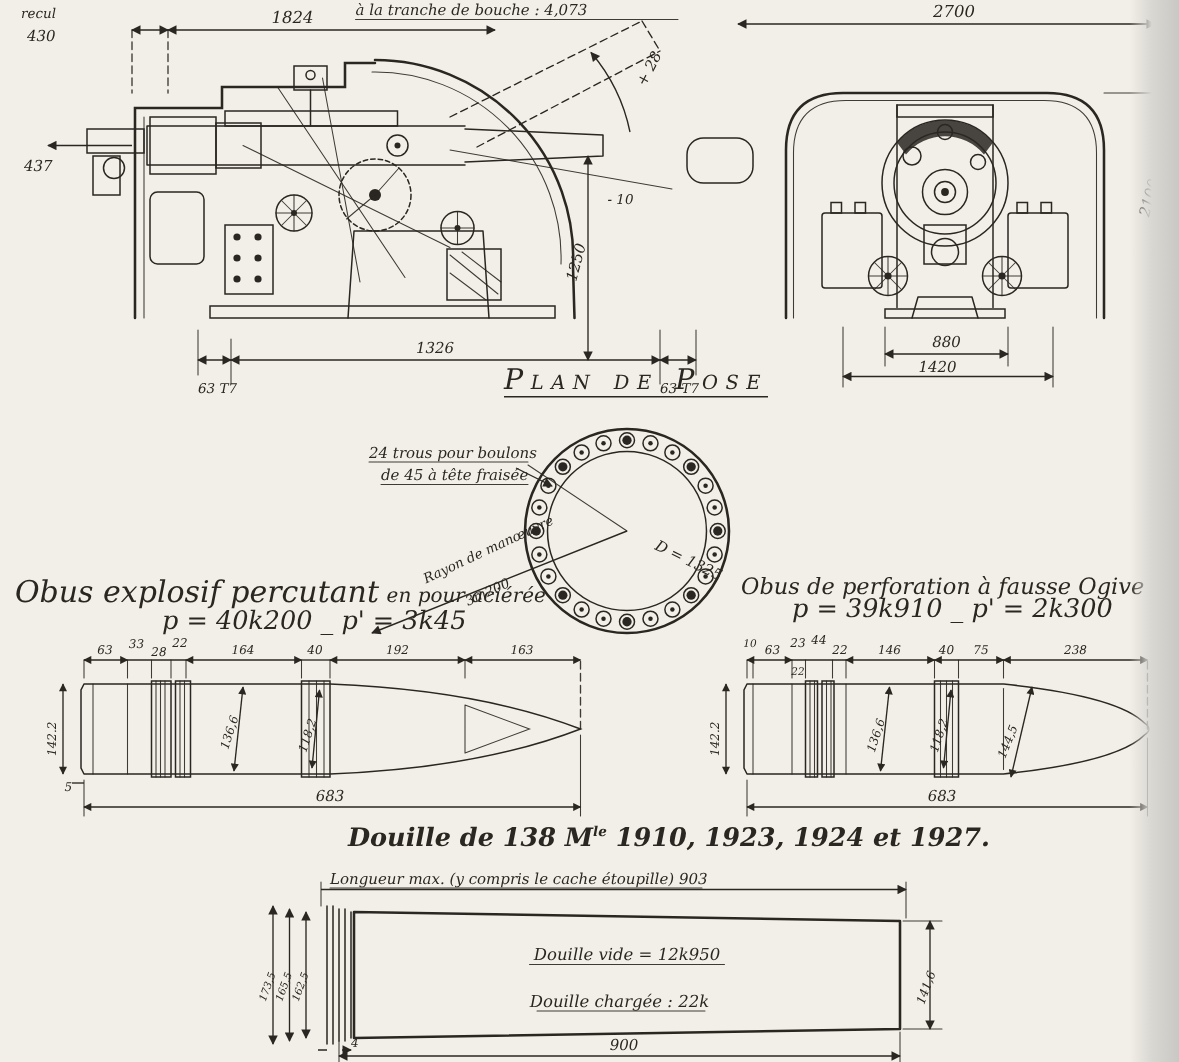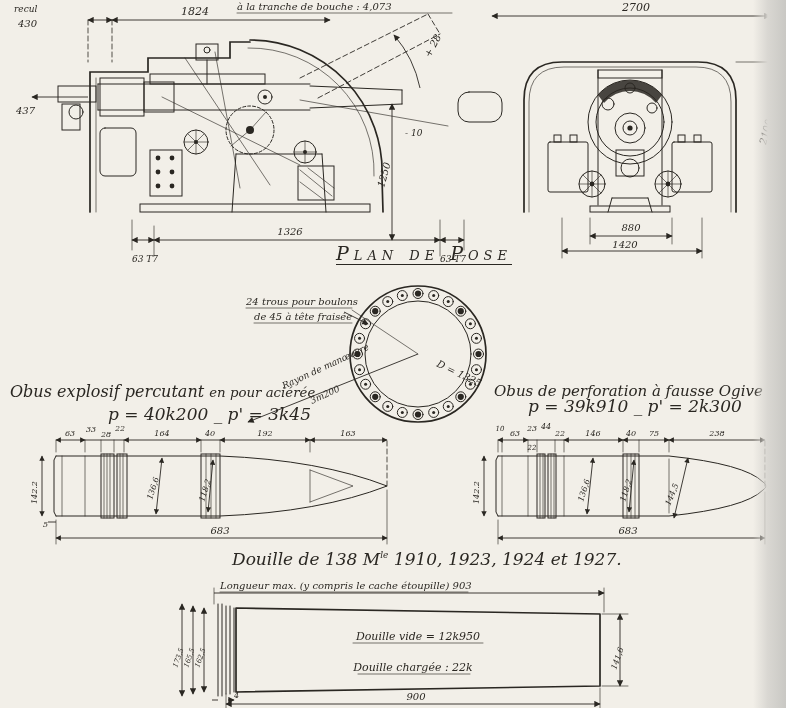--- a/index.html
+++ b/index.html
@@ -13,23 +13,23 @@
   .thin{stroke-width:.7;opacity:.9}
   .dash{stroke-dasharray:5 3;stroke-width:.9}
   .dd{stroke-dasharray:11 3 2.5 3;stroke-width:.8}
   .fl{fill:var(--ink);stroke:none}
   .dim{stroke:var(--ink);stroke-width:.9;fill:none}
   text{fill:var(--ink);font-family:"DejaVu Serif",serif;font-style:italic}
   .t7{font-size:7px}.t8{font-size:8px}.t9{font-size:9px}.t10{font-size:10px}.t11{font-size:11px}
   .hand{font-family:"DejaVu Serif",serif;font-style:italic}
   .plan-title{font-variant:small-caps;letter-spacing:5px;font-size:19px;
       border-bottom:1.4px solid var(--ink);padding-bottom:0px}
-  .shell-title{font-size:16px}
+  .shell-title{font-size:20px}
   .weight{font-size:17px}
-  .douille-title{font-size:17px;font-weight:normal;font-style:italic}
+  .douille-title{font-size:17px;font-weight:bold;font-style:italic}
   sup{font-size:9px}
   .scan-edge{right:0;top:0;width:33px;height:708px;
       background:linear-gradient(90deg,rgba(230,228,222,0) 0%,#d9d7d2 45%,#c9c8c4 100%)}
 </style>
 </head>
 <body>
 
 <svg class="abs" style="left:0;top:0" width="460" height="270" viewBox="0 0 460 270">
   <defs>
     <marker id="mS" viewBox="0 0 10 10" refX="9" refY="5" markerWidth="9" markerHeight="7" orient="auto-start-reverse">

